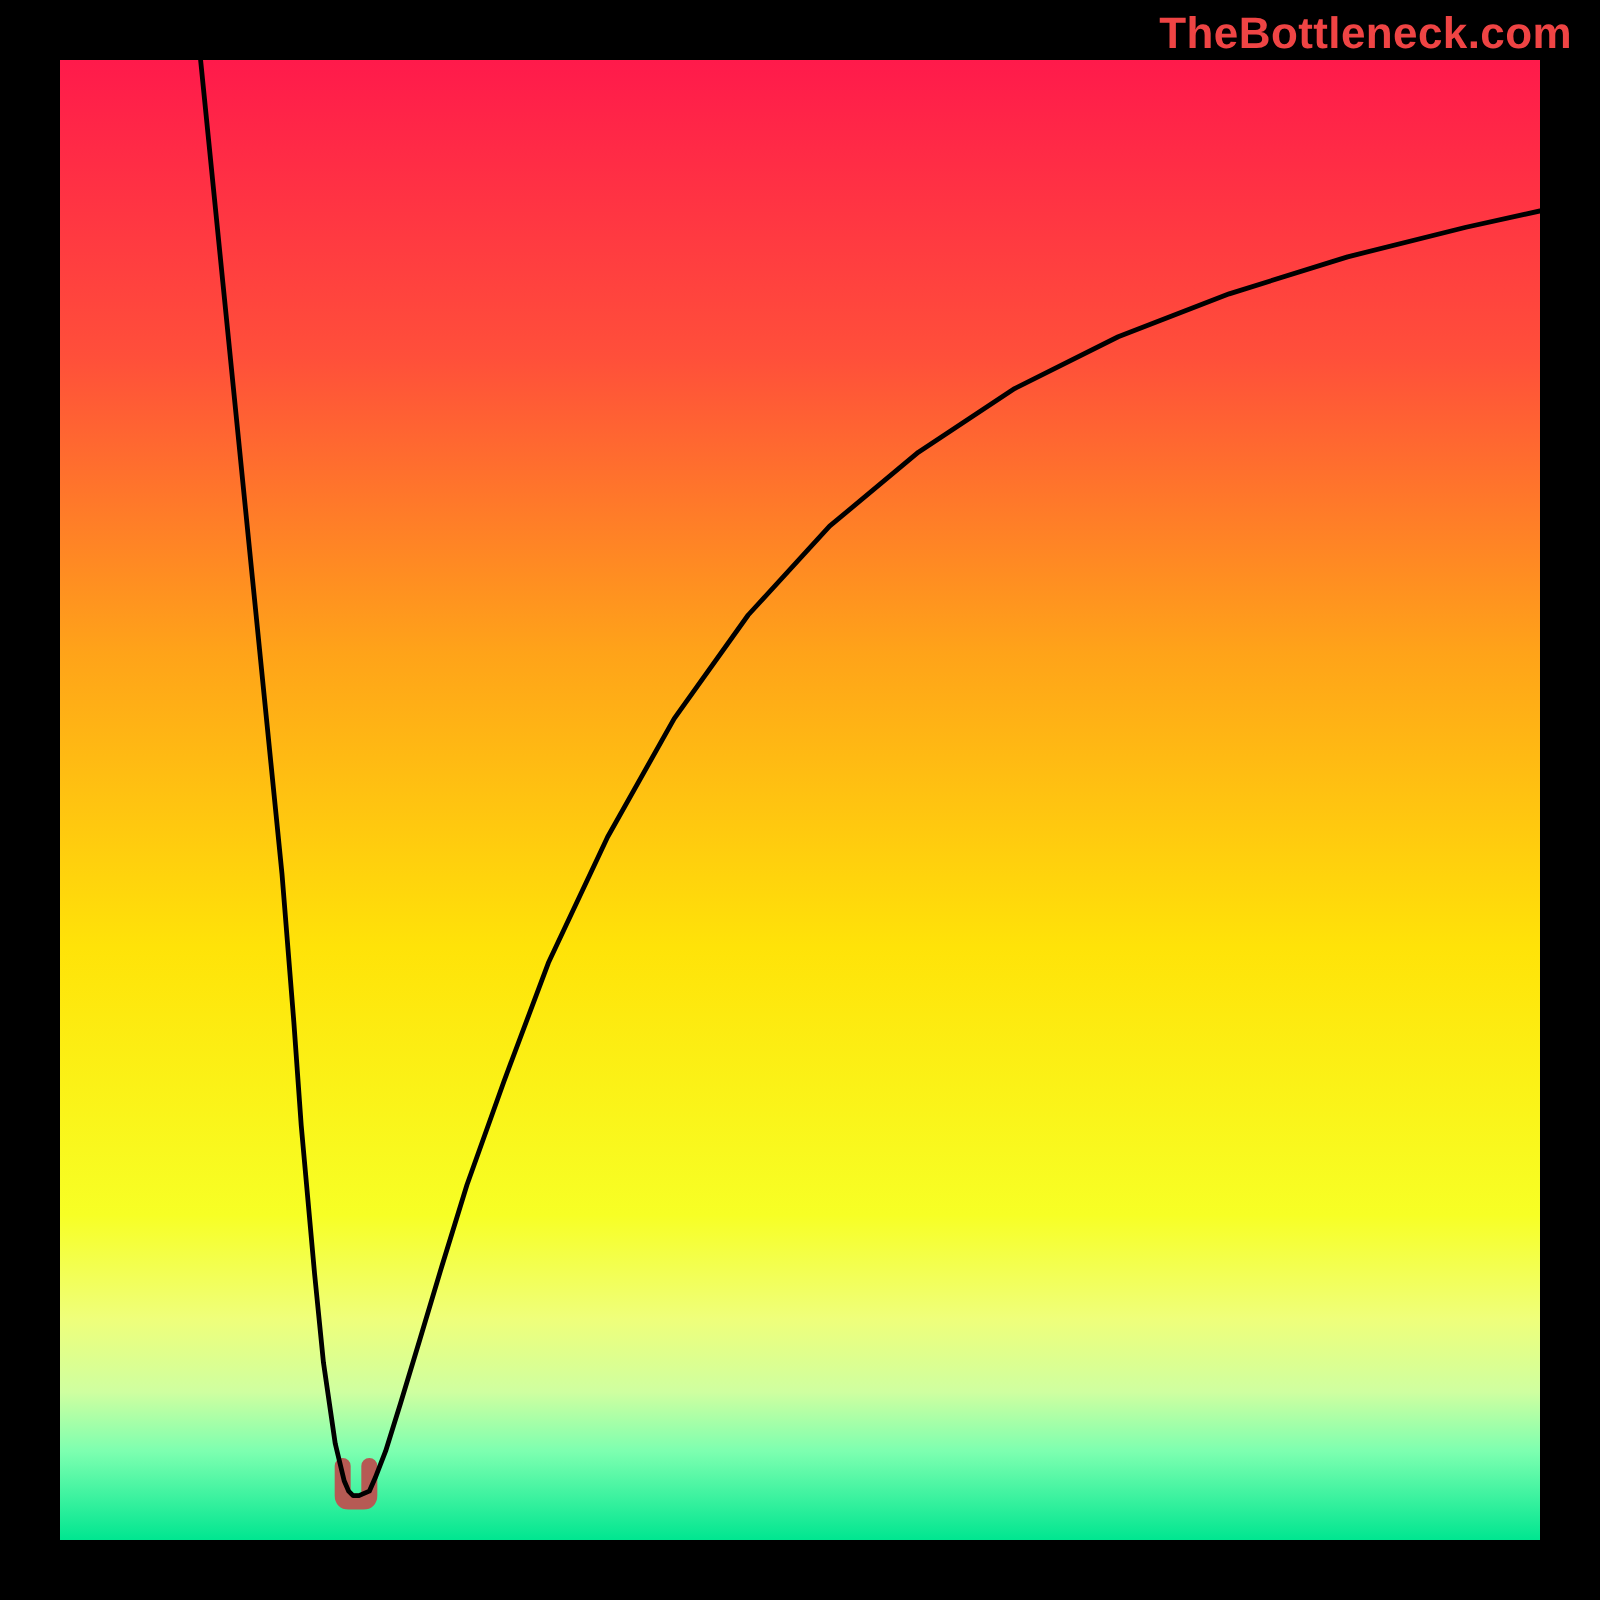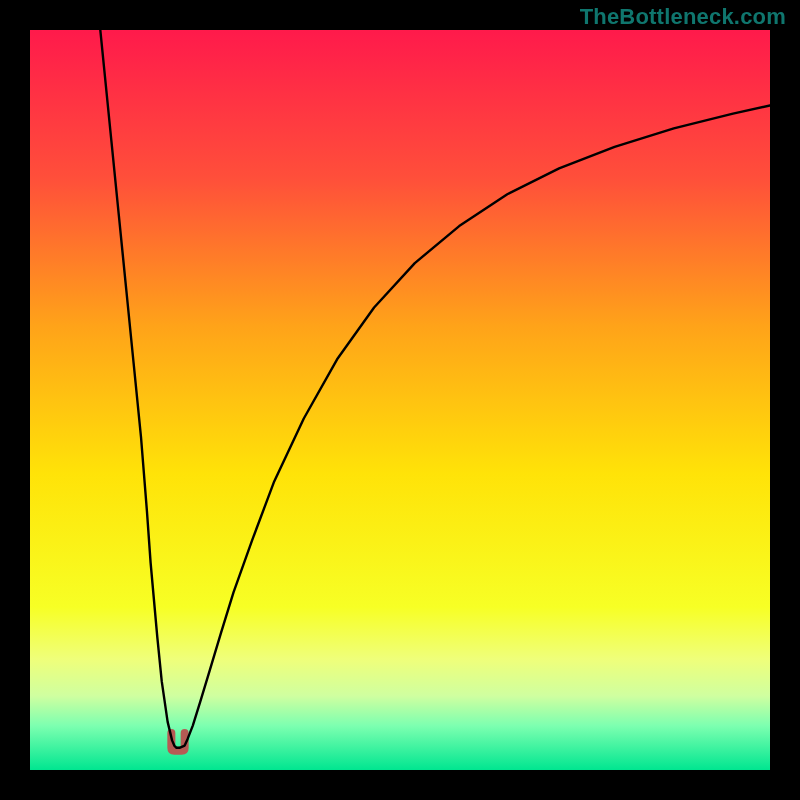--- a/index.html
+++ b/index.html
@@ -25,21 +25,21 @@
     width: 740px;
     height: 740px;
   }
   .watermark {
     position: absolute;
     top: 4px;
     right: 14px;
     font-family: Arial, Helvetica, sans-serif;
     font-size: 22px;
     font-weight: 600;
-    color: #0f766e;
+    color: #ef4444;
     letter-spacing: 0.2px;
   }
 </style>
 </head>
 <body>
 
 <div class="frame">
   <svg class="plot" viewBox="0 0 740 740" preserveAspectRatio="none">
     <defs>
       <linearGradient id="bg-grad" x1="0" y1="0" x2="0" y2="1">

